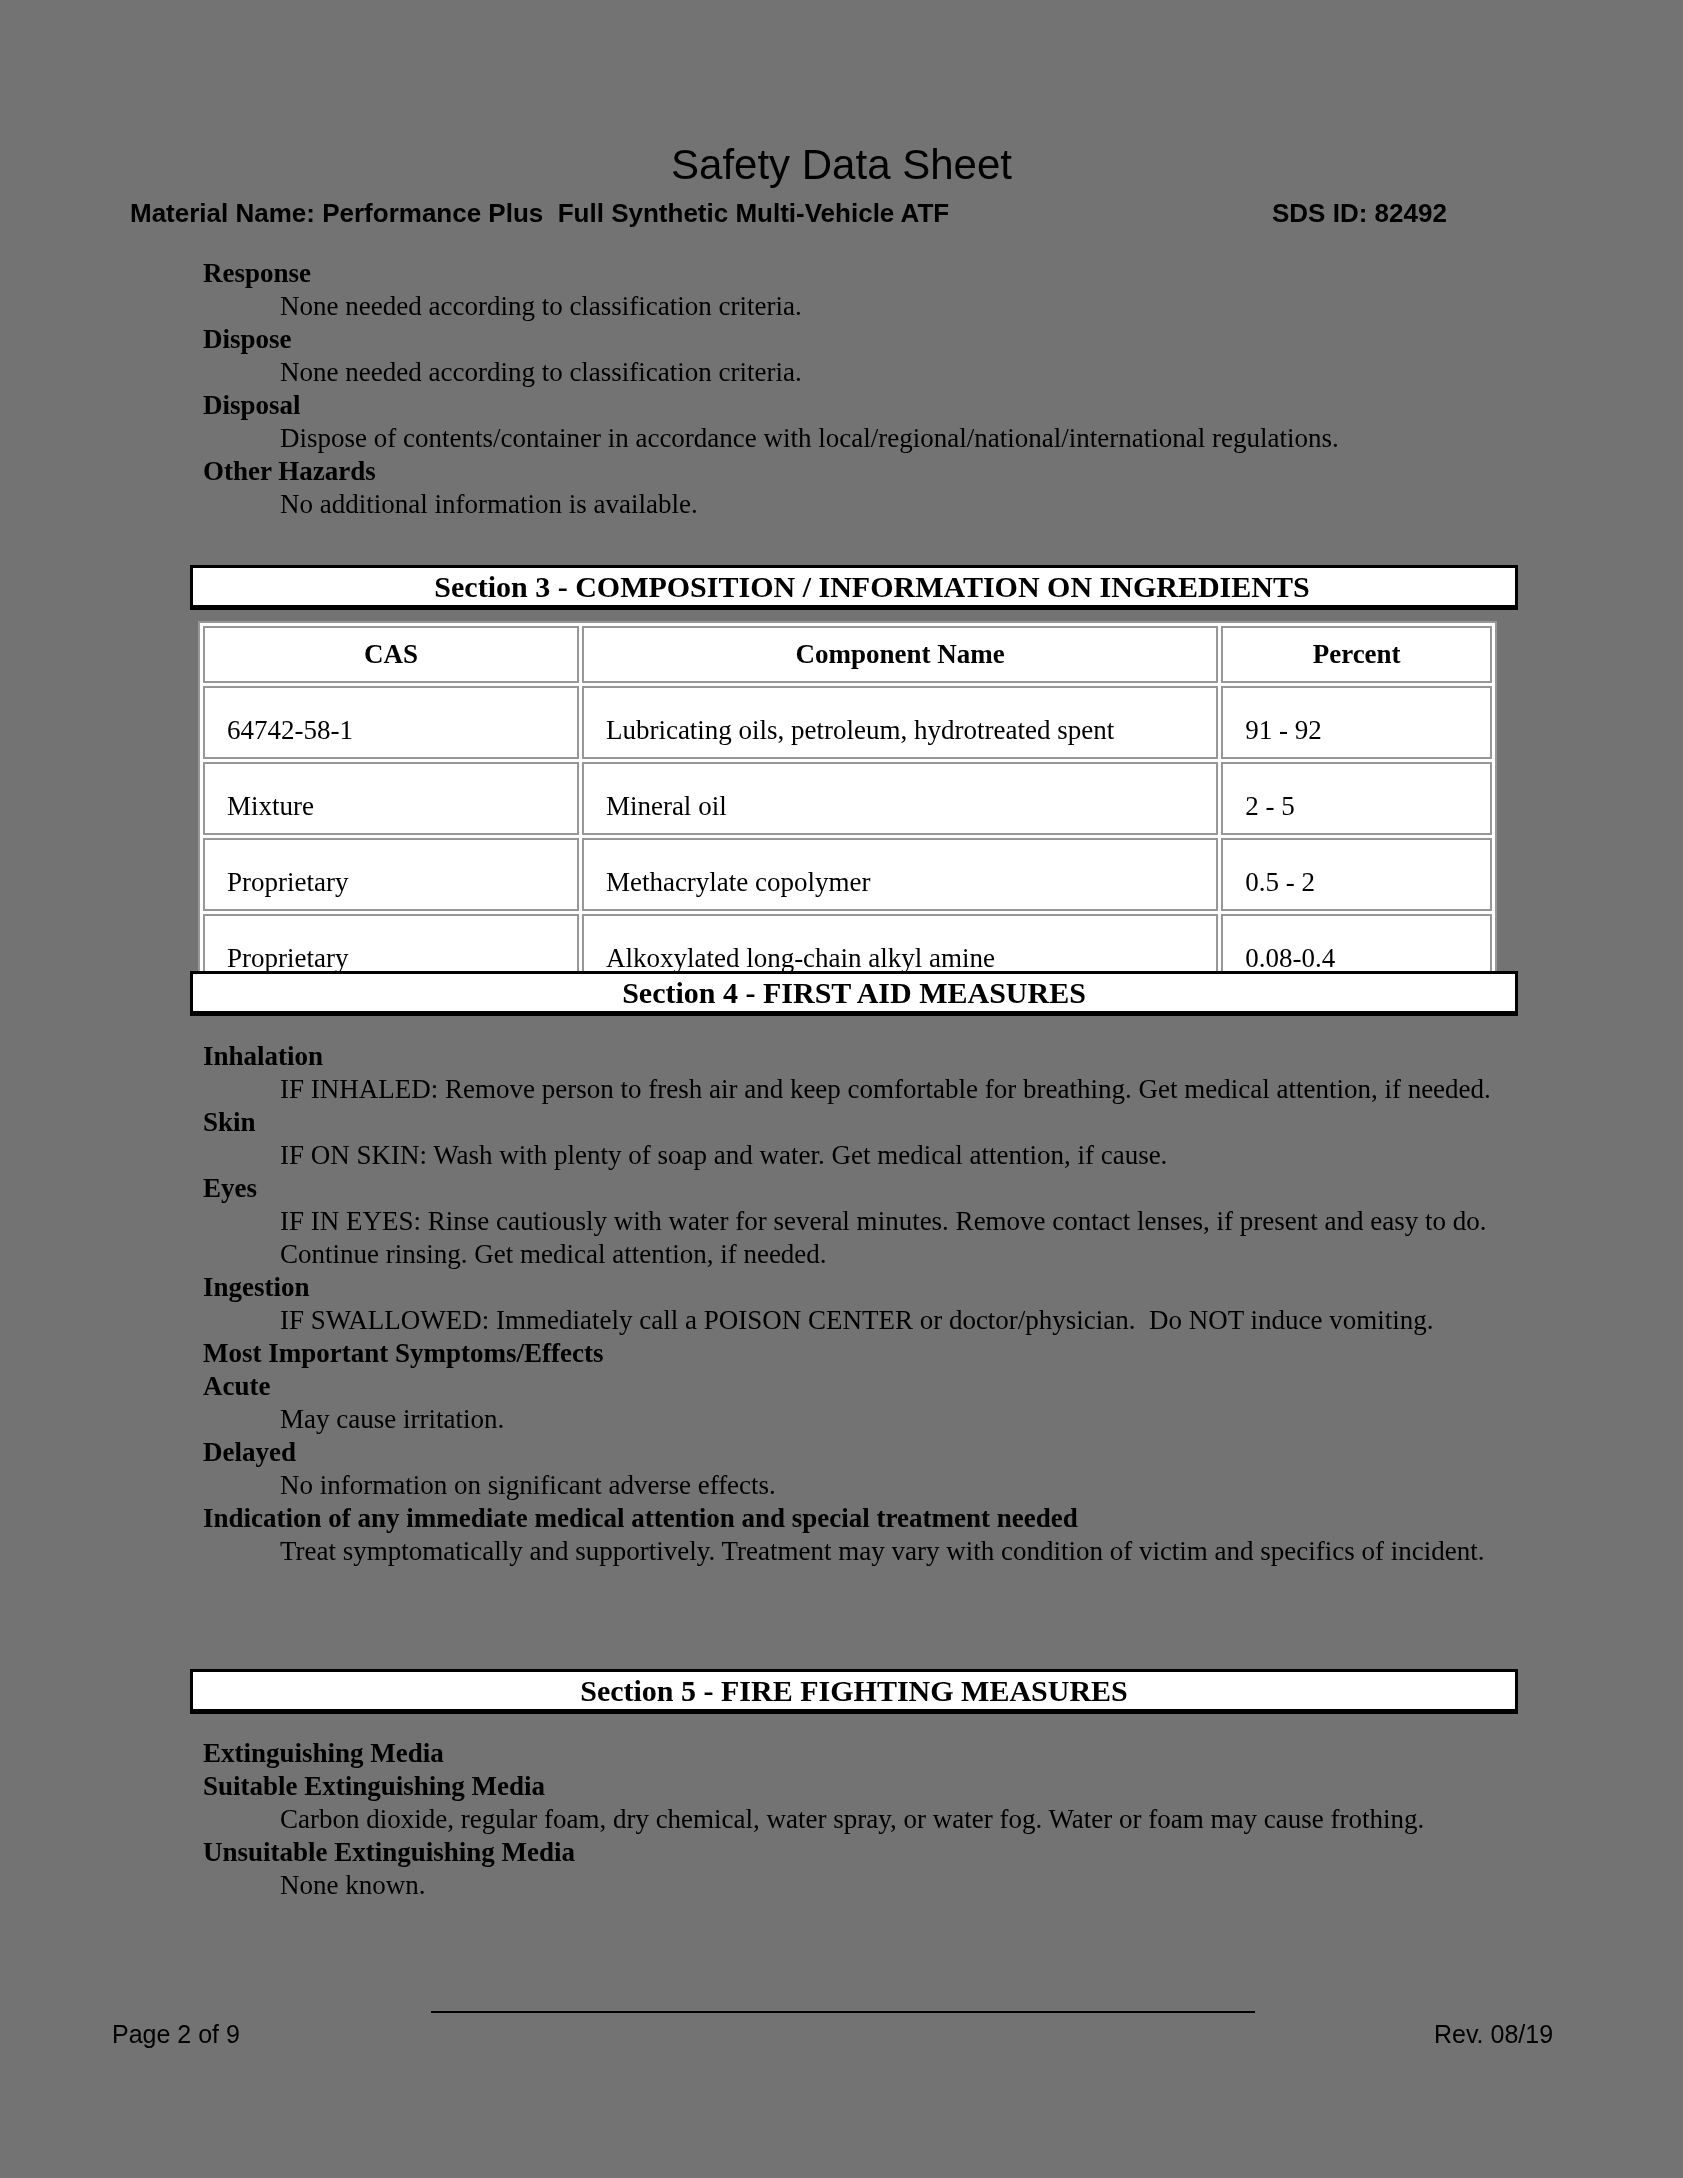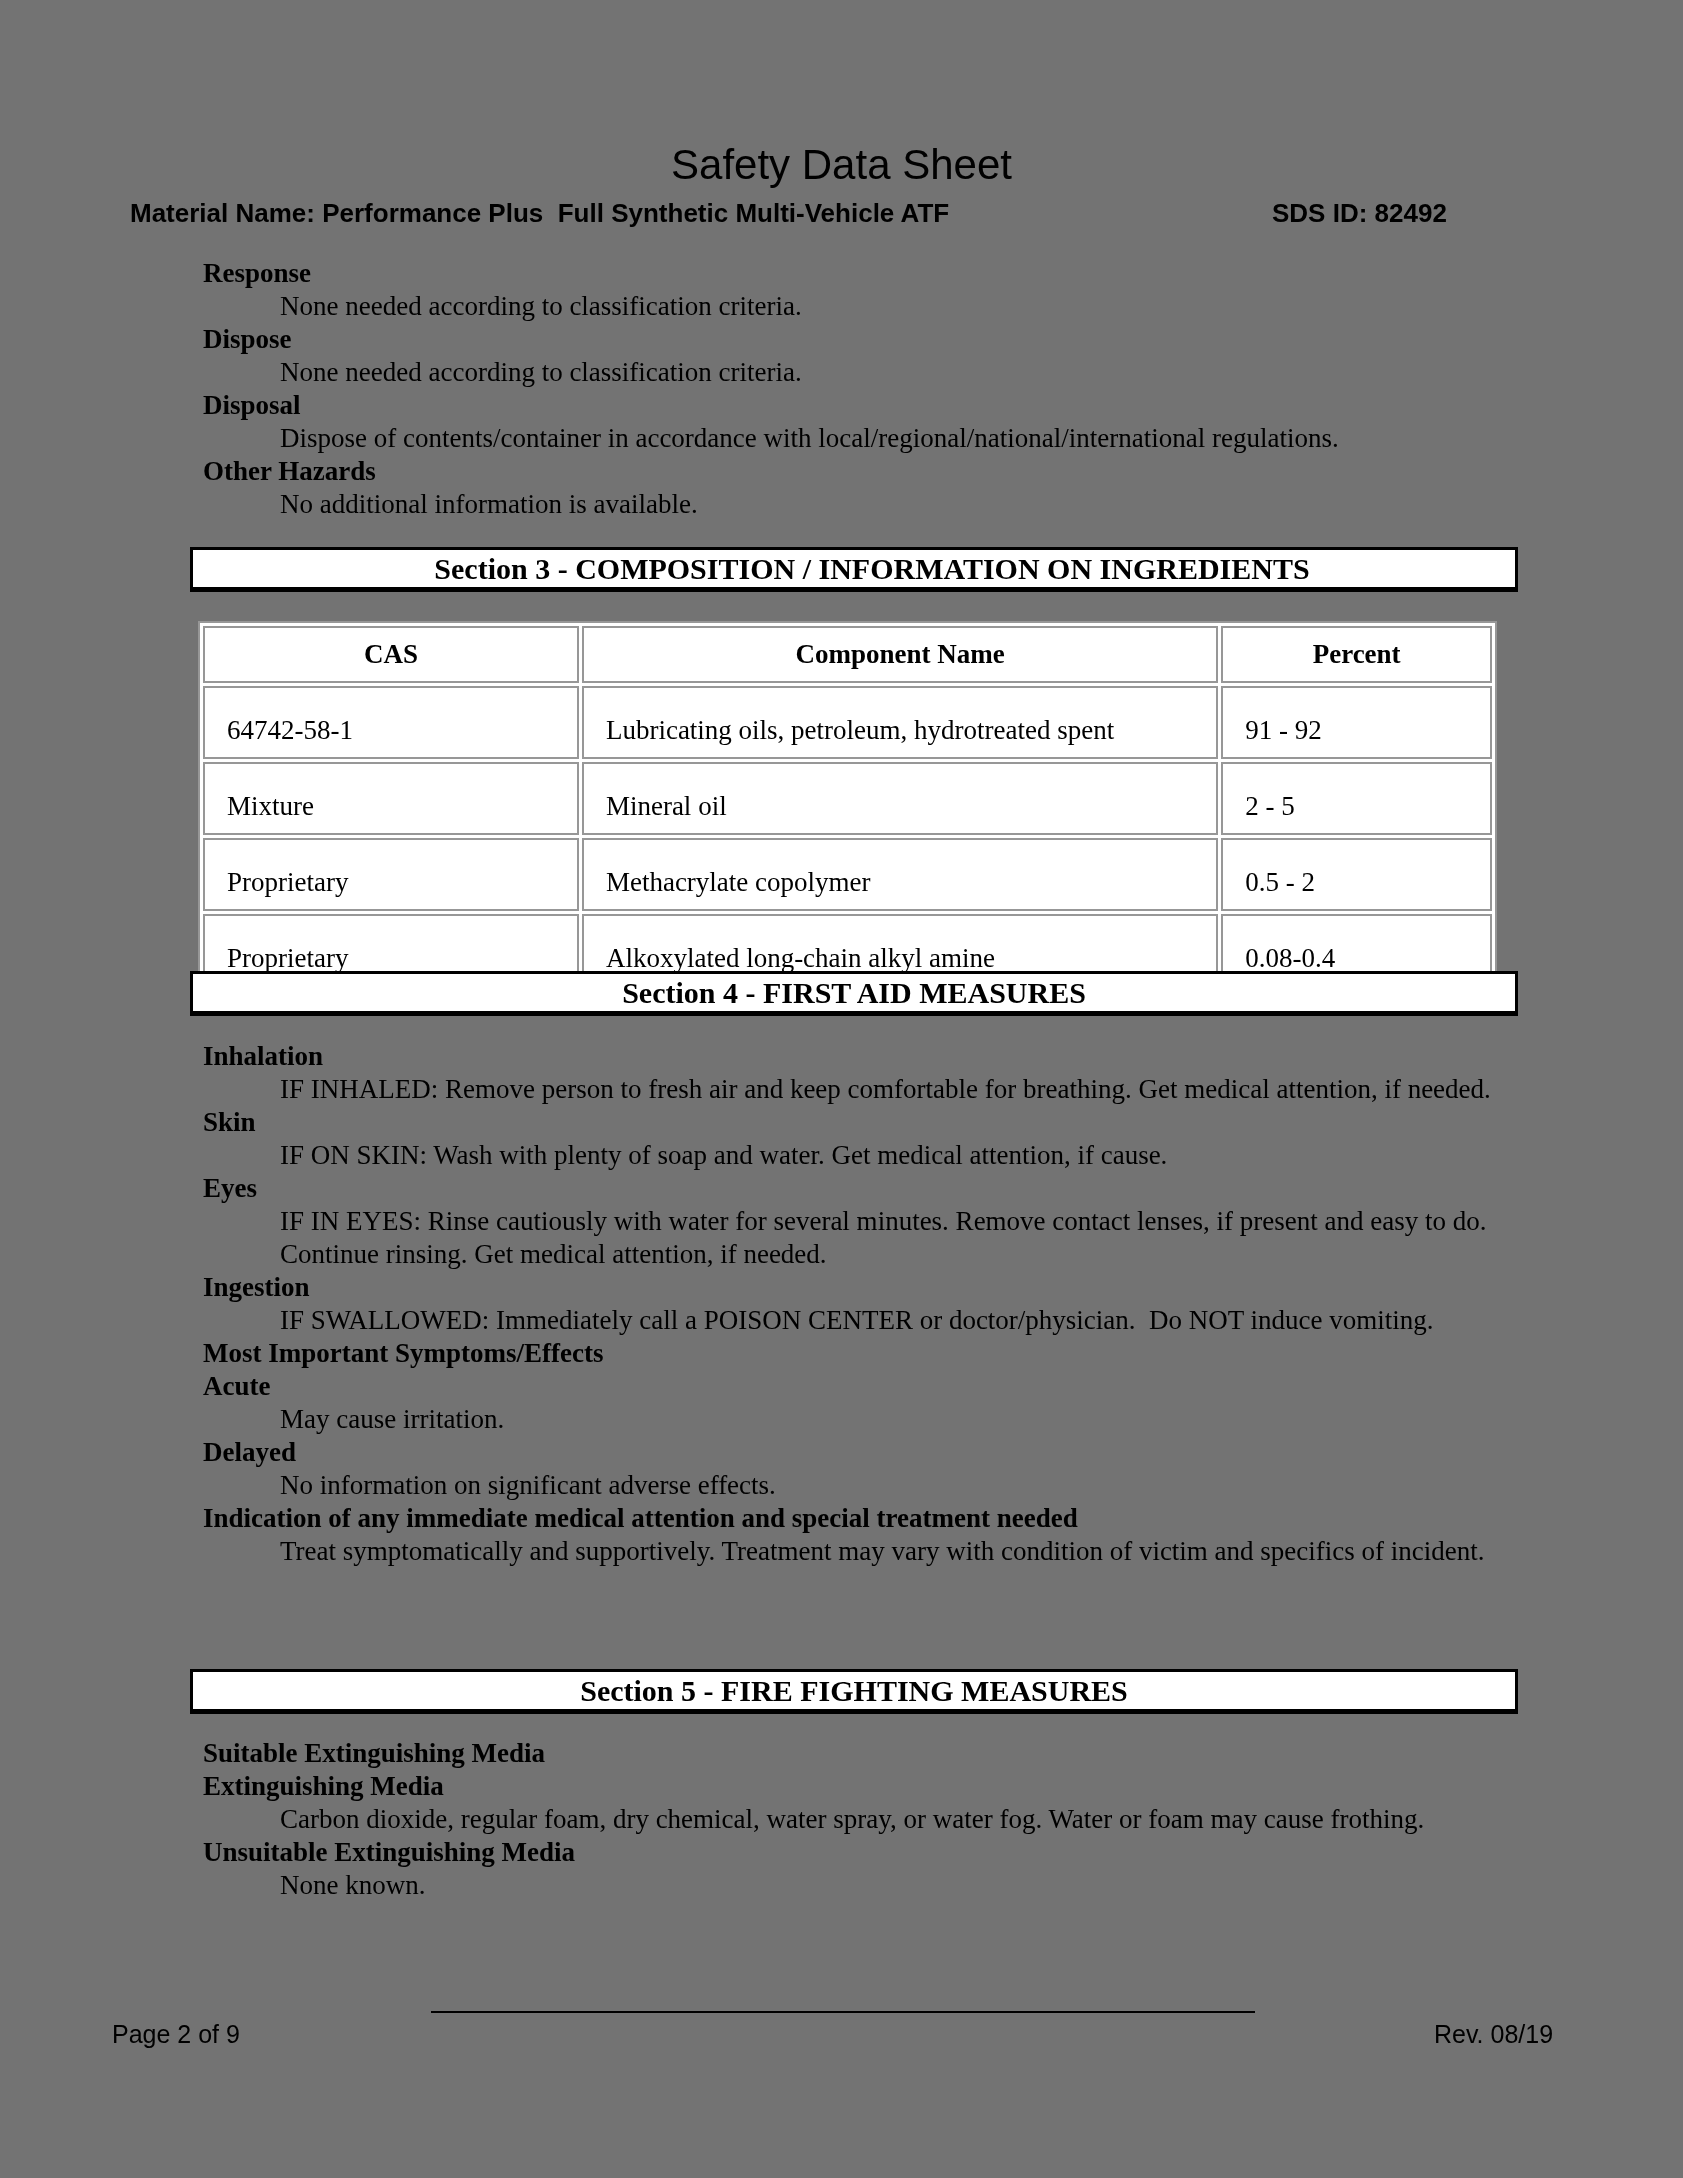--- a/index.html
+++ b/index.html
@@ -28,21 +28,21 @@
   }
   .h { font-weight:bold; }
   .p { margin-left:77px; width:1233px; white-space:pre-wrap; }
   
   .sec-box {
     position:absolute; left:190px; width:1328px; box-sizing:border-box;
     border:3px solid #000; border-bottom-width:5px;
     text-align:center; font-weight:bold; font-size:30px; line-height:37px;
     background:#fff;
   }
-  .s3-box { top:547px;padding-left:36px; }
+  .s3-box { top:565px;padding-left:36px; }
   .s4-box { top:971px; }
   .s5-box { top:1669px; }
   
   .comp-table {
     position:absolute; top:621px; left:198px; width:1299px;
     border-collapse:separate; border-spacing:3px;
     border:2px solid #979797; background:#fff;
   }
   .comp-table th, .comp-table td {
     border:2px solid #979797; font-size:27px; height:53px;
@@ -136,22 +136,22 @@
     <div class="p">May cause irritation.</div>
     <div class="h">Delayed</div>
     <div class="p">No information on significant adverse effects.</div>
     <div class="h">Indication of any immediate medical attention and special treatment needed</div>
     <div class="p">Treat symptomatically and supportively. Treatment may vary with condition of victim and specifics of incident.</div>
   </div>
 
   <div class="sec-box s5-box">Section 5 - FIRE FIGHTING MEASURES</div>
 
   <div class="tblock" style="top:1737px">
+    <div class="h">Extinguishing Media</div>
     <div class="h">Suitable Extinguishing Media</div>
-    <div class="h">Extinguishing Media</div>
     <div class="p">Carbon dioxide, regular foam, dry chemical, water spray, or water fog. Water or foam may cause frothing.</div>
     <div class="h">Unsuitable Extinguishing Media</div>
     <div class="p">None known.</div>
   </div>
 
   <div class="footer-rule"></div>
   <div class="footer-text footer-page">Page 2 of 9</div>
   <div class="footer-text footer-rev">Rev. 08/19</div>
 
 </div>

